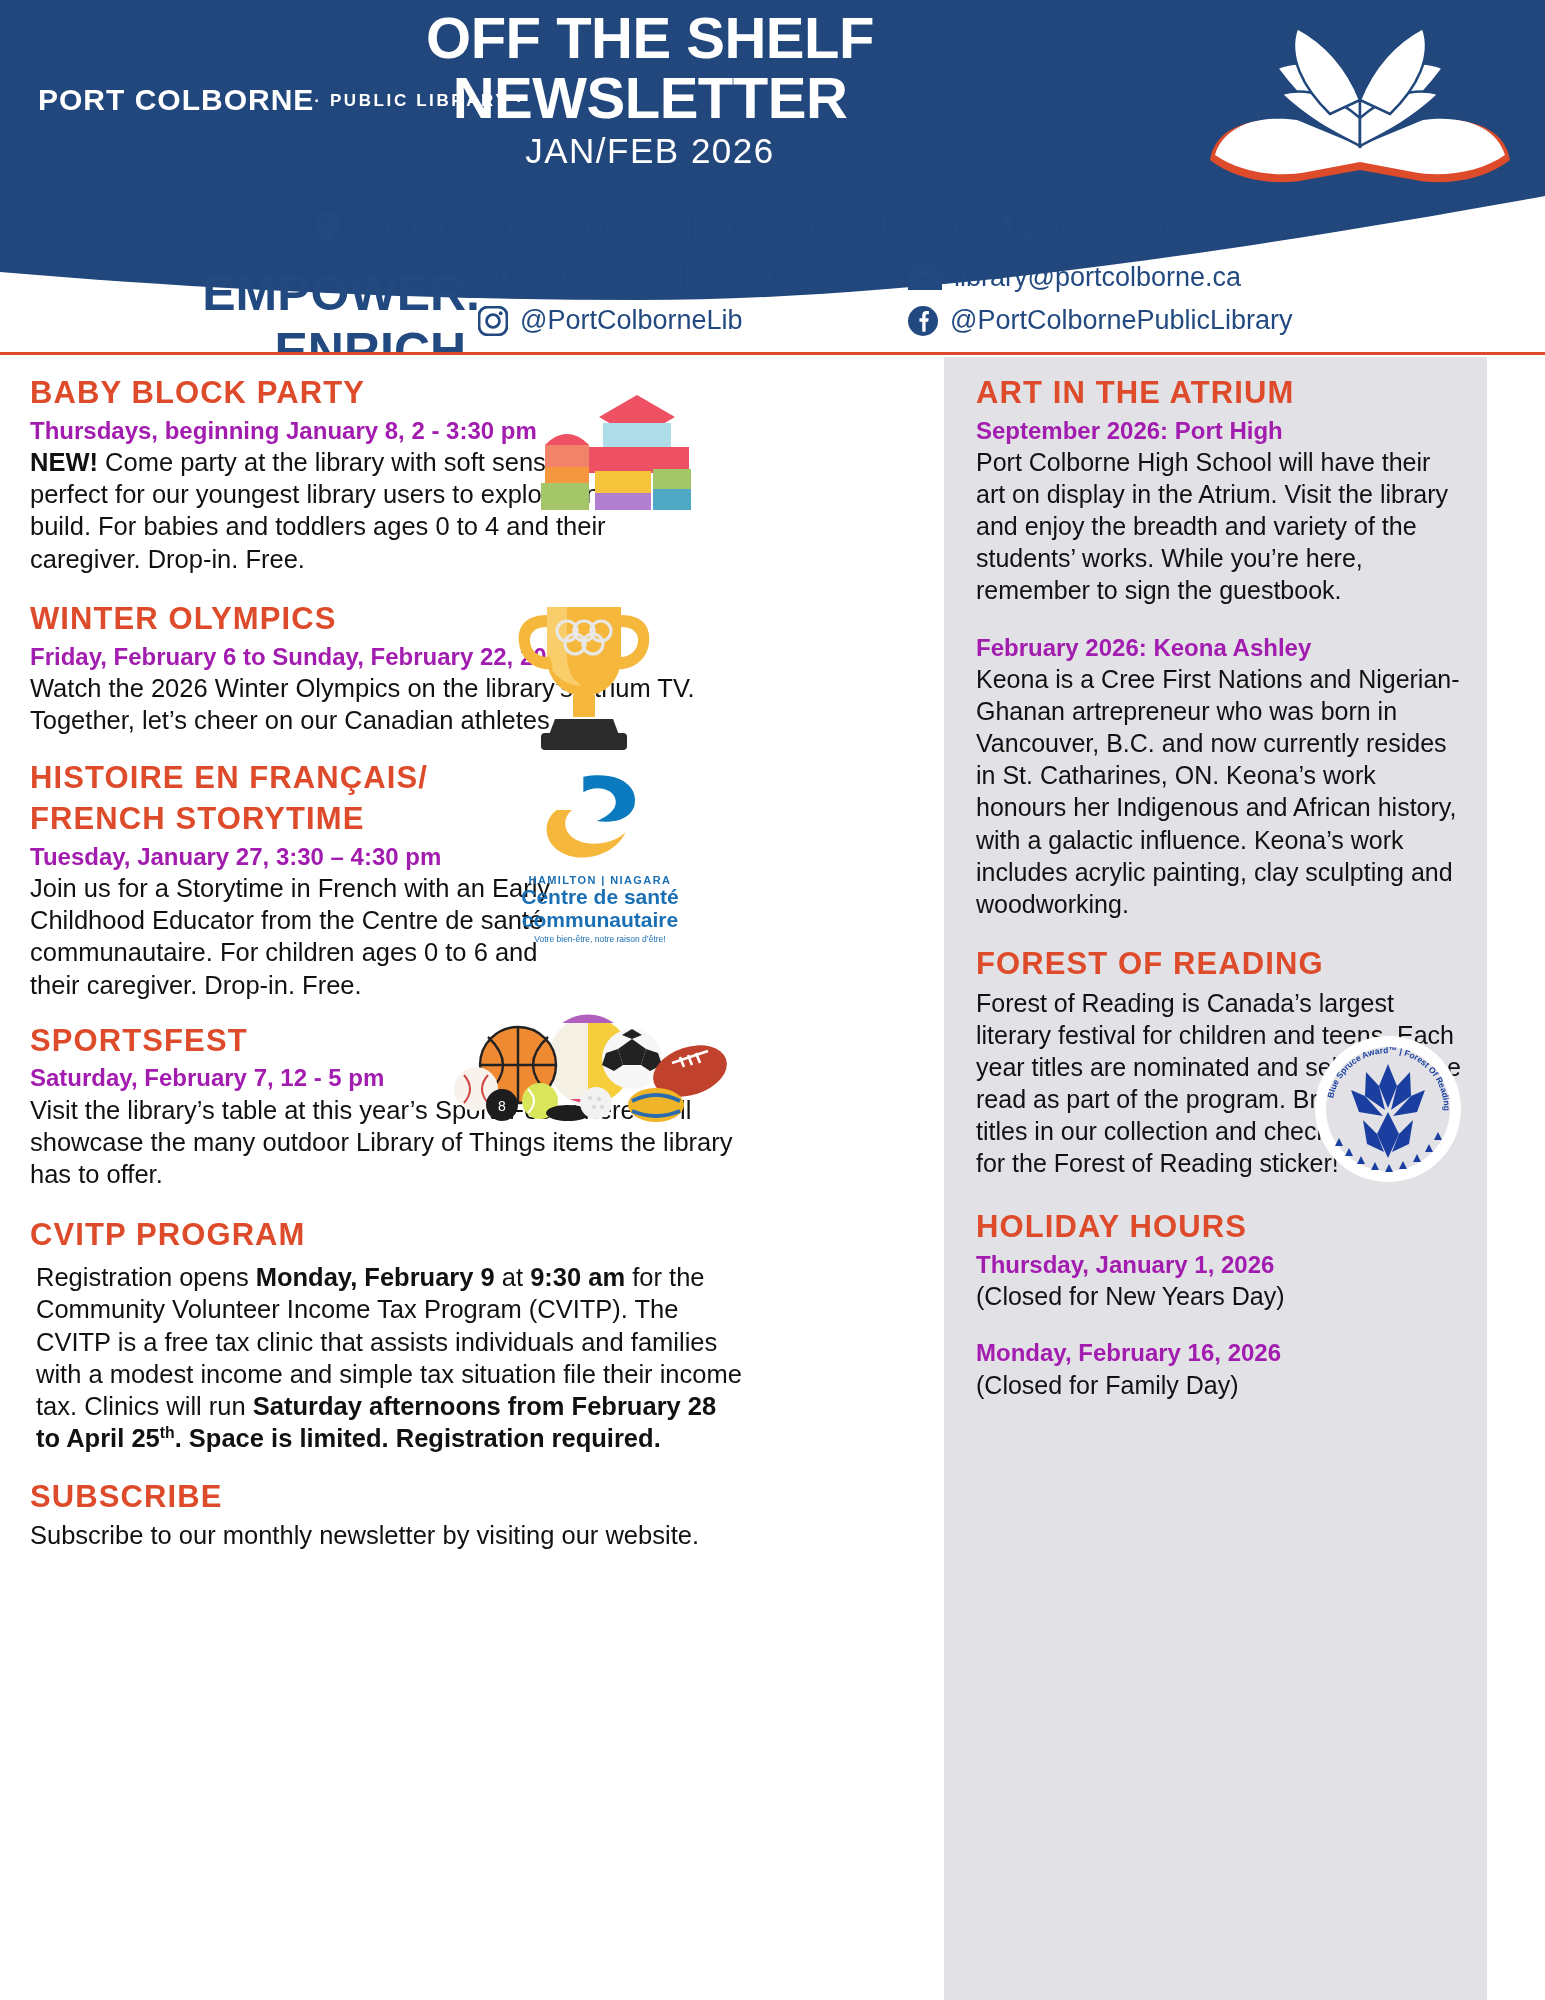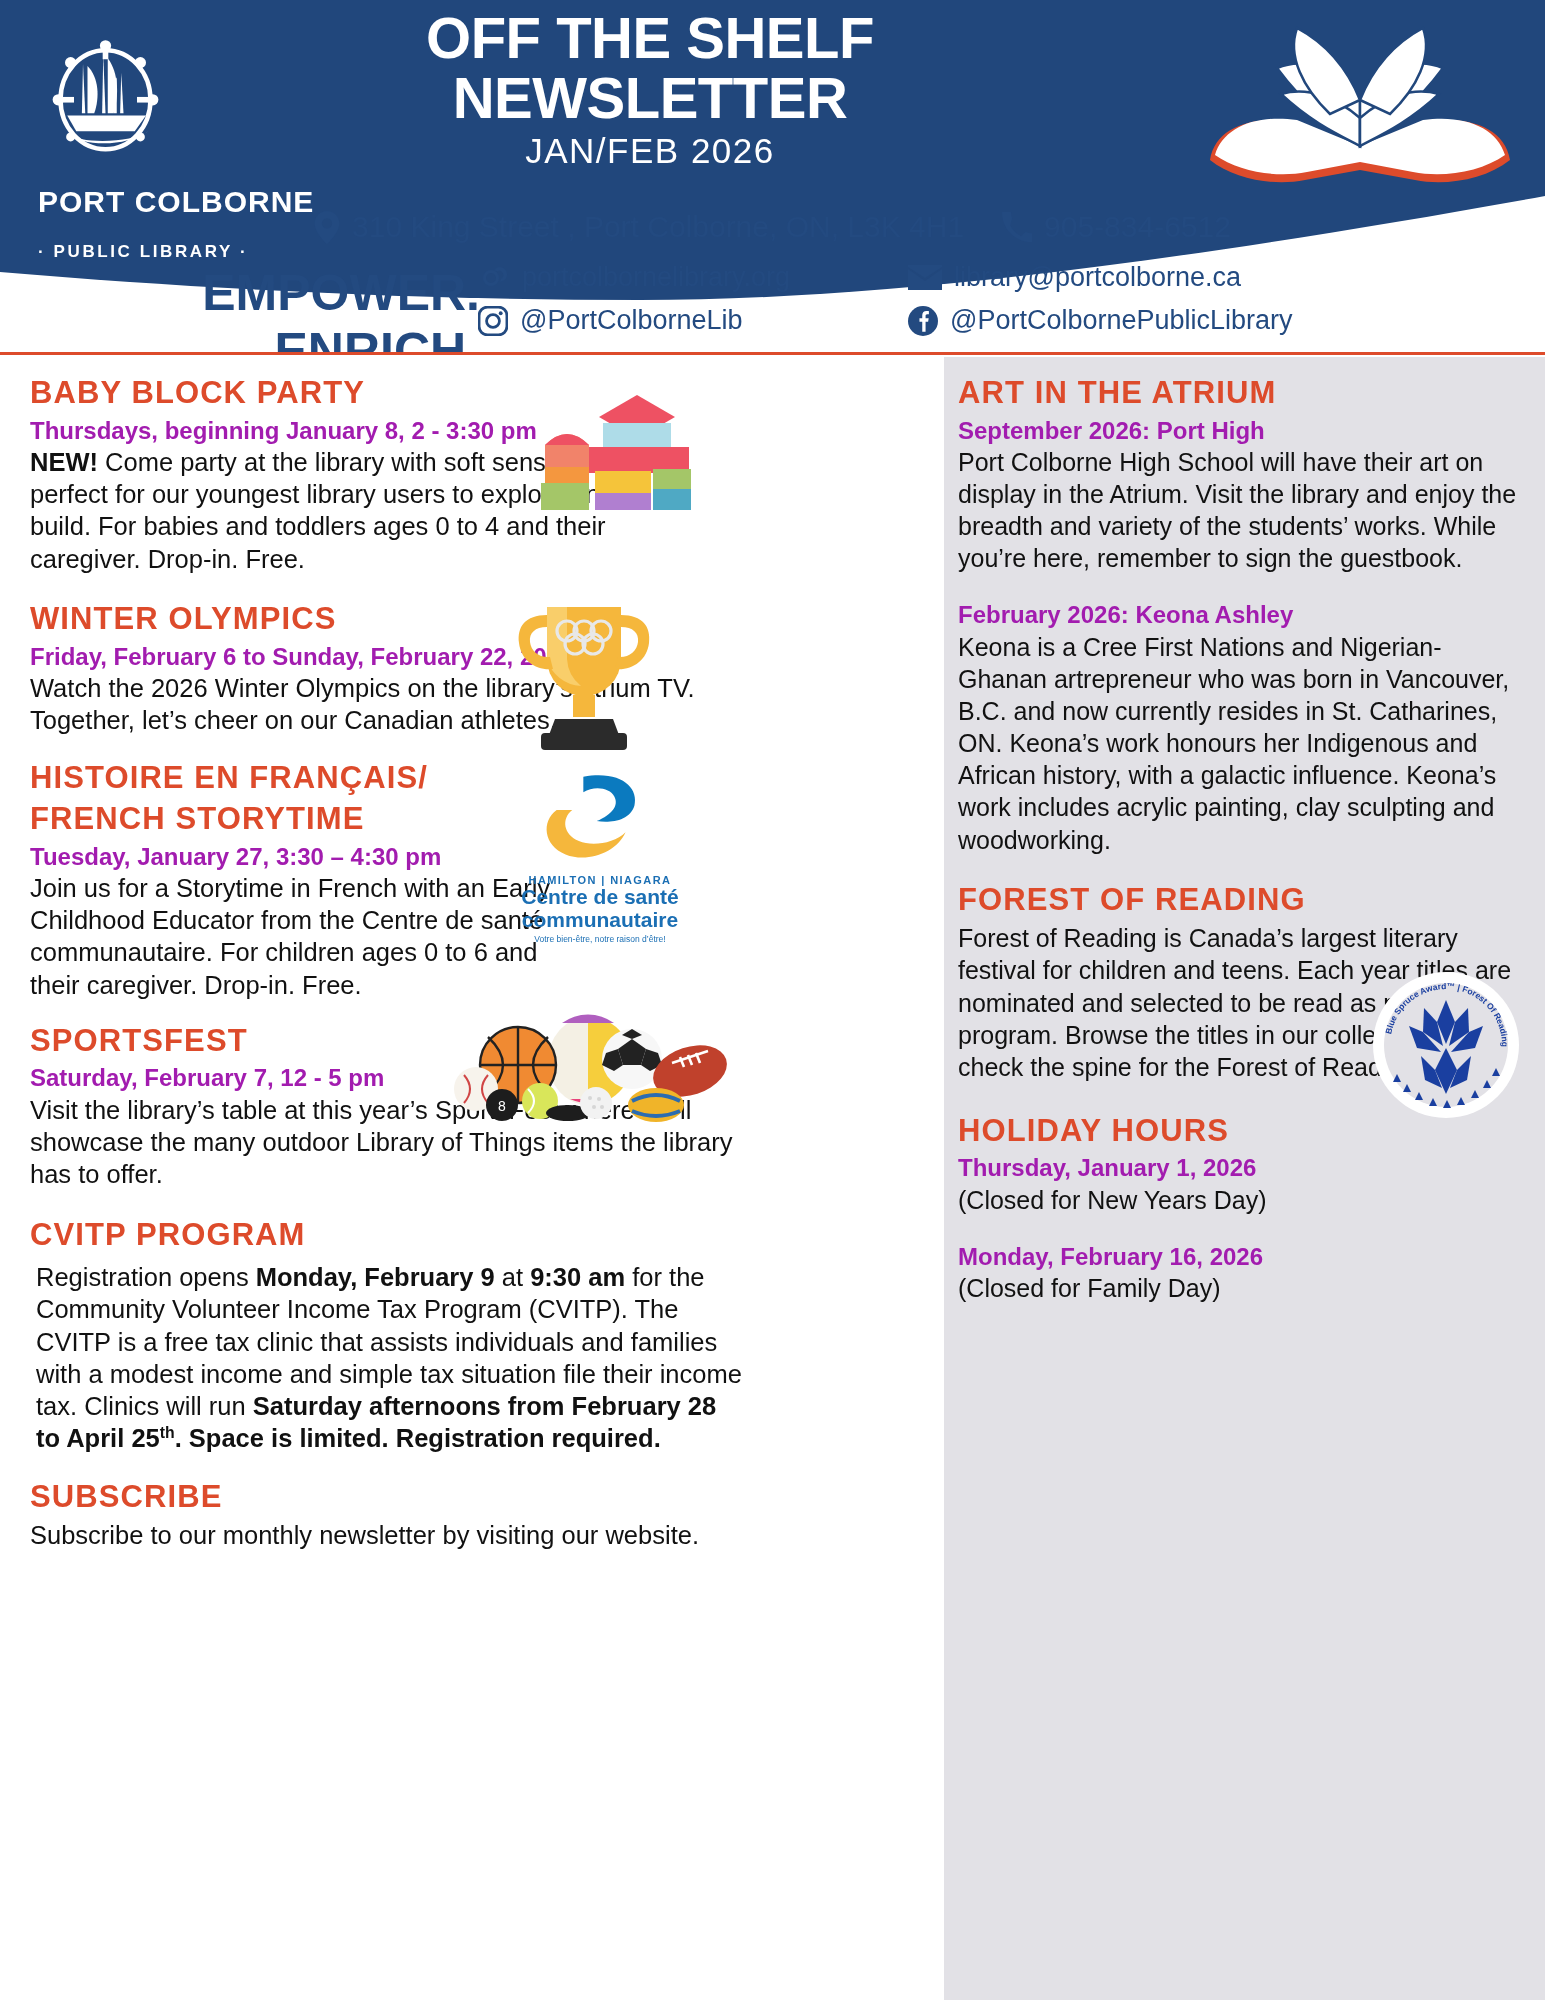--- a/index.html
+++ b/index.html
@@ -16,21 +16,21 @@
     position: relative; width: 100%; height: 355px;
     background: #ffffff; overflow: hidden;
   }
   .header-blue {
     position:absolute; left:0; top:0; width:100%; height:355px;
   }
   .header-inner { position:absolute; left:0; top:0; width:100%; height:355px; }
 
   .logo-block {
     position:absolute; left:38px; top:30px; width:340px;
-    display:flex; flex-direction:column; align-items:flex-start;gap:16px;
+    display:flex; flex-direction:row; align-items:center;
   }
   .logo-mark { width:135px; height:135px; }
   .logo-name {
     color:#fff; font-weight:bold; font-size:30px; letter-spacing:1px;
     margin-top:4px; white-space:nowrap;
   }
   .logo-sub {
     color:#fff; font-weight:bold; font-size:17px; letter-spacing:2.6px;
     margin-top:7px; white-space:nowrap;
   }
@@ -71,21 +71,21 @@
   }
   .contact-grid .contact-item { font-size:27px; }
 
   .orange-rule {
     position:absolute; left:0; top:352px; width:100%; height:5px; background:#DD4B2B;
   }
 
   
   .body-wrap { position:absolute; left:0; top:357px; width:1545px; height:1643px; display:flex; }
   .col-left { width:944px; height:100%; background:#ffffff; position:relative; padding:18px 18px 0 30px; }
-  .col-right { width:601px; height:100%; background:#E2E1E6; position:relative; padding:18px 24px 0 14px; }
+  .col-right { width:543px; height:100%; background:#E2E1E6; position:relative; padding:18px 24px 0 32px; }
 
   h2.section-title {
     color:#DD4B2B; font-weight:bold; font-size:31px; letter-spacing:1.1px;
     line-height:1.18; margin-bottom:4px;
   }
   .sect { position:relative; margin-bottom:22px; }
   .body-text {
     font-size:25.5px; line-height:1.265; color:#111;
   }
   .body-text b, .bold-line { font-weight:bold; }

